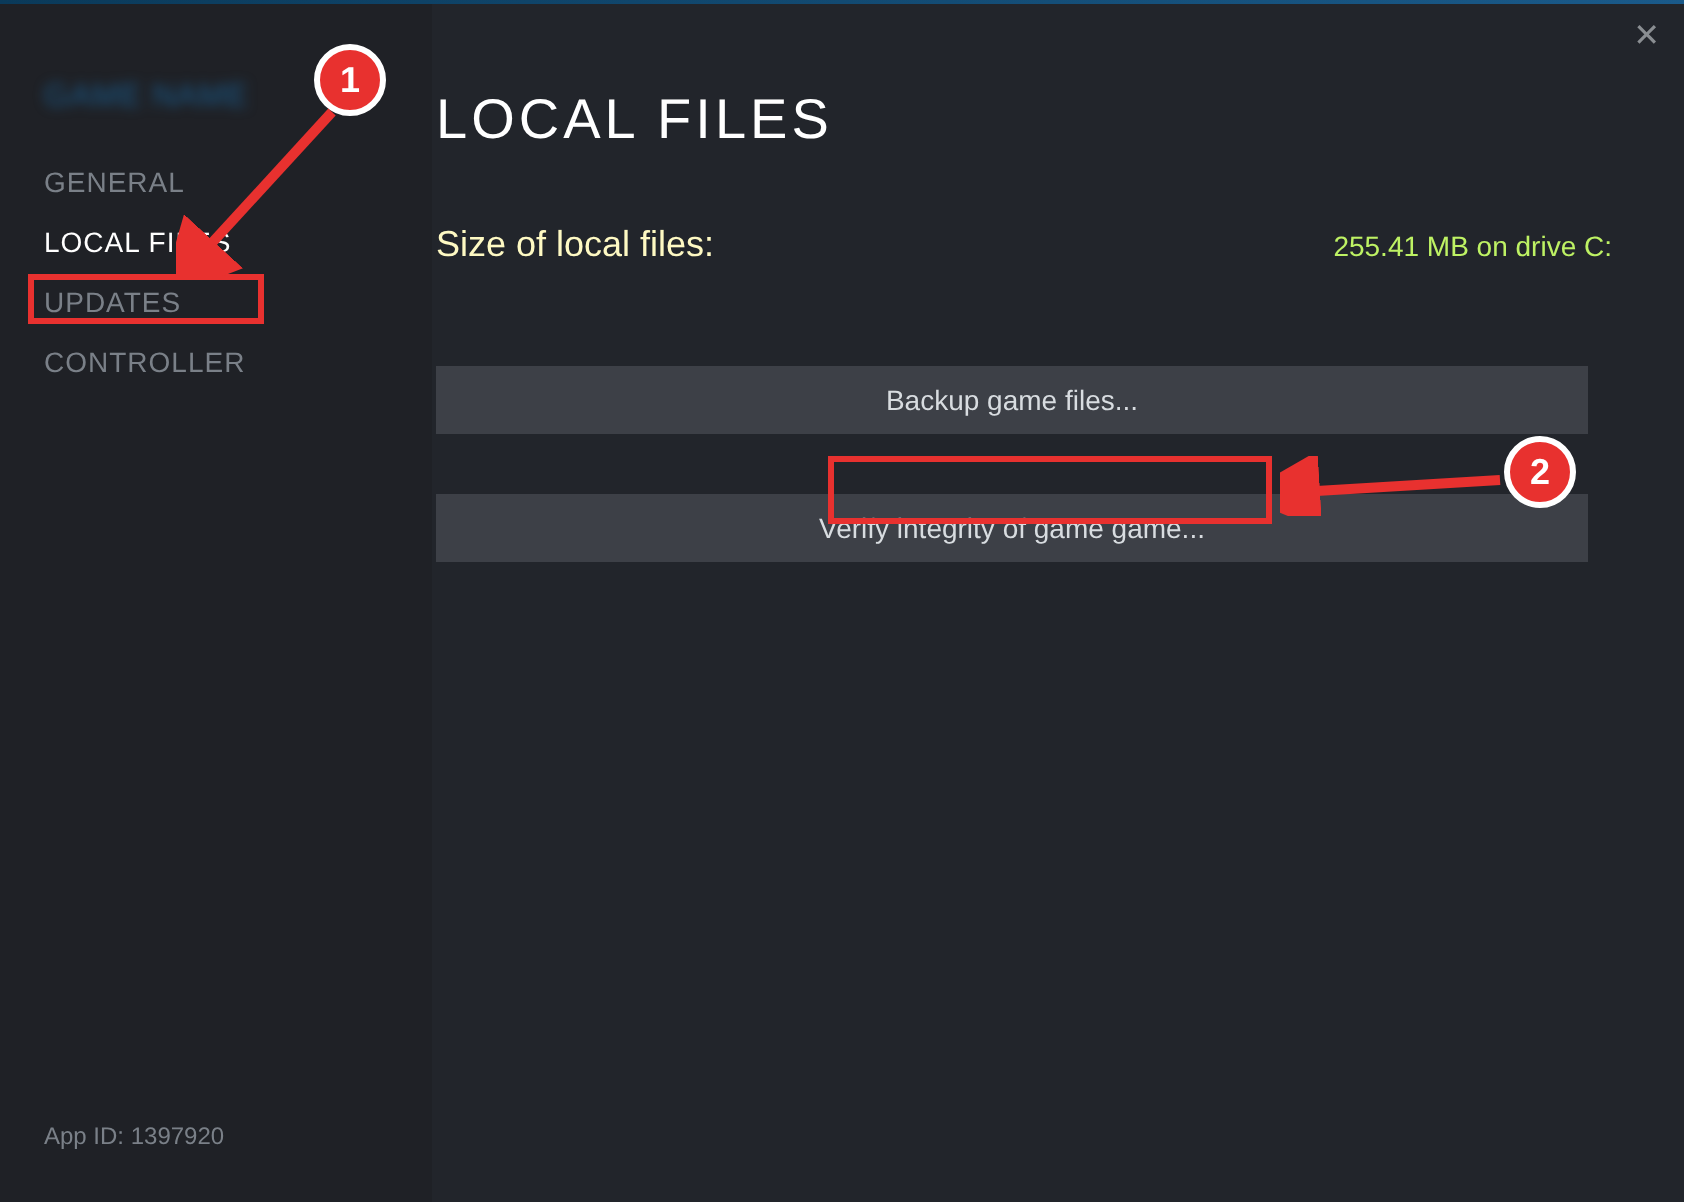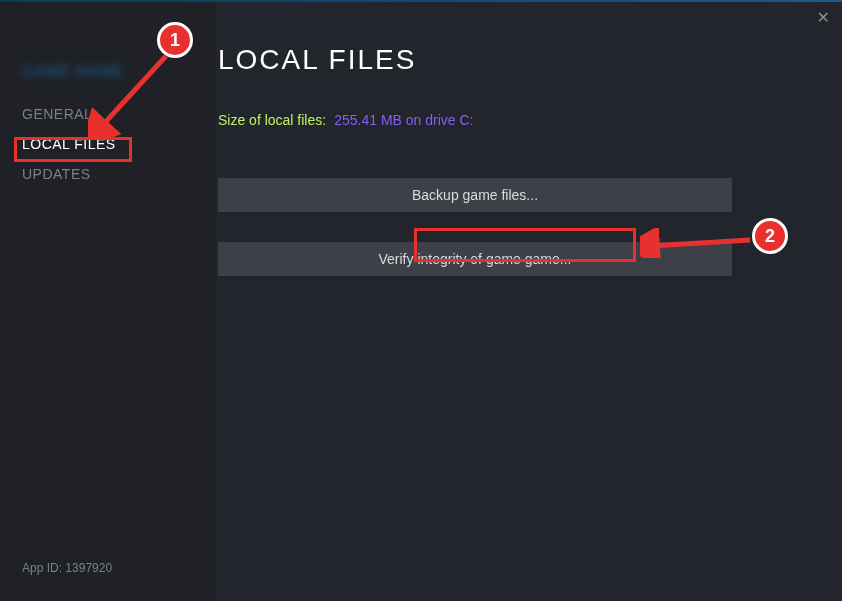--- a/index.html
+++ b/index.html
@@ -25,21 +25,21 @@
       cursor: pointer;
       z-index: 10;
     }
     .container {
       display: flex;
       height: 599px;
     }
     .sidebar {
       width: 216px;
       background: #1f2126;
-      padding-top: 61px;
+      padding-top: 38px;
       display: flex;
       flex-direction: column;
       position: relative;
     }
     .game-title {
       padding: 0 22px 18px 22px;
       color: #1a5a8a;
       font-size: 16px;
       filter: blur(3px);
       letter-spacing: 0.5px;
@@ -73,42 +73,43 @@
       letter-spacing: 2px;
       margin-bottom: 36px;
     }
     .info-row {
       display: flex;
       align-items: center;
       gap: 8px;
       margin-bottom: 50px;
     }
     .info-label {
+      color: #fef9c3;
+      font-size: 18px;
+    }
+    .info-value {
       color: #bef264;
       font-size: 14px;
-    }
-    .info-value {
-      color: #8b5cf6;
-      font-size: 14px;
       flex: 1;
+      text-align: right;
     }
     .btn {
       background: #3d4047;
       color: #d8dce0;
       border: none;
       font-size: 14px;
       cursor: pointer;
       text-align: center;
       padding: 9px 0;
     }
     .btn-browse {
       width: 264px;
     }
     .btn-wide {
-      width: 514px;
+      width: 576px;
       margin-bottom: 30px;
     }
     
     .highlight-box {
       position: absolute;
       border: 3px solid #e8312f;
       pointer-events: none;
     }
     .highlight-1 {
       left: 14px;
@@ -162,20 +163,21 @@
 <div class="topbar"></div>
 <div class="close-btn">✕</div>
 
 <div class="container">
 
   <div class="sidebar">
     <div class="game-title">GAME NAME</div>
     <div class="nav-item">GENERAL</div>
     <div class="nav-item active">LOCAL FILES</div>
     <div class="nav-item">UPDATES</div>
+    <div class="nav-item">CONTROLLER</div>
     <div class="app-id">App ID: 1397920</div>
   </div>
 
   <div class="content">
     <h1 class="page-title">LOCAL FILES</h1>
 
     <div class="info-row">
       <span class="info-label">Size of local files:</span>
       <span class="info-value">255.41 MB on drive C:</span>
     </div>

